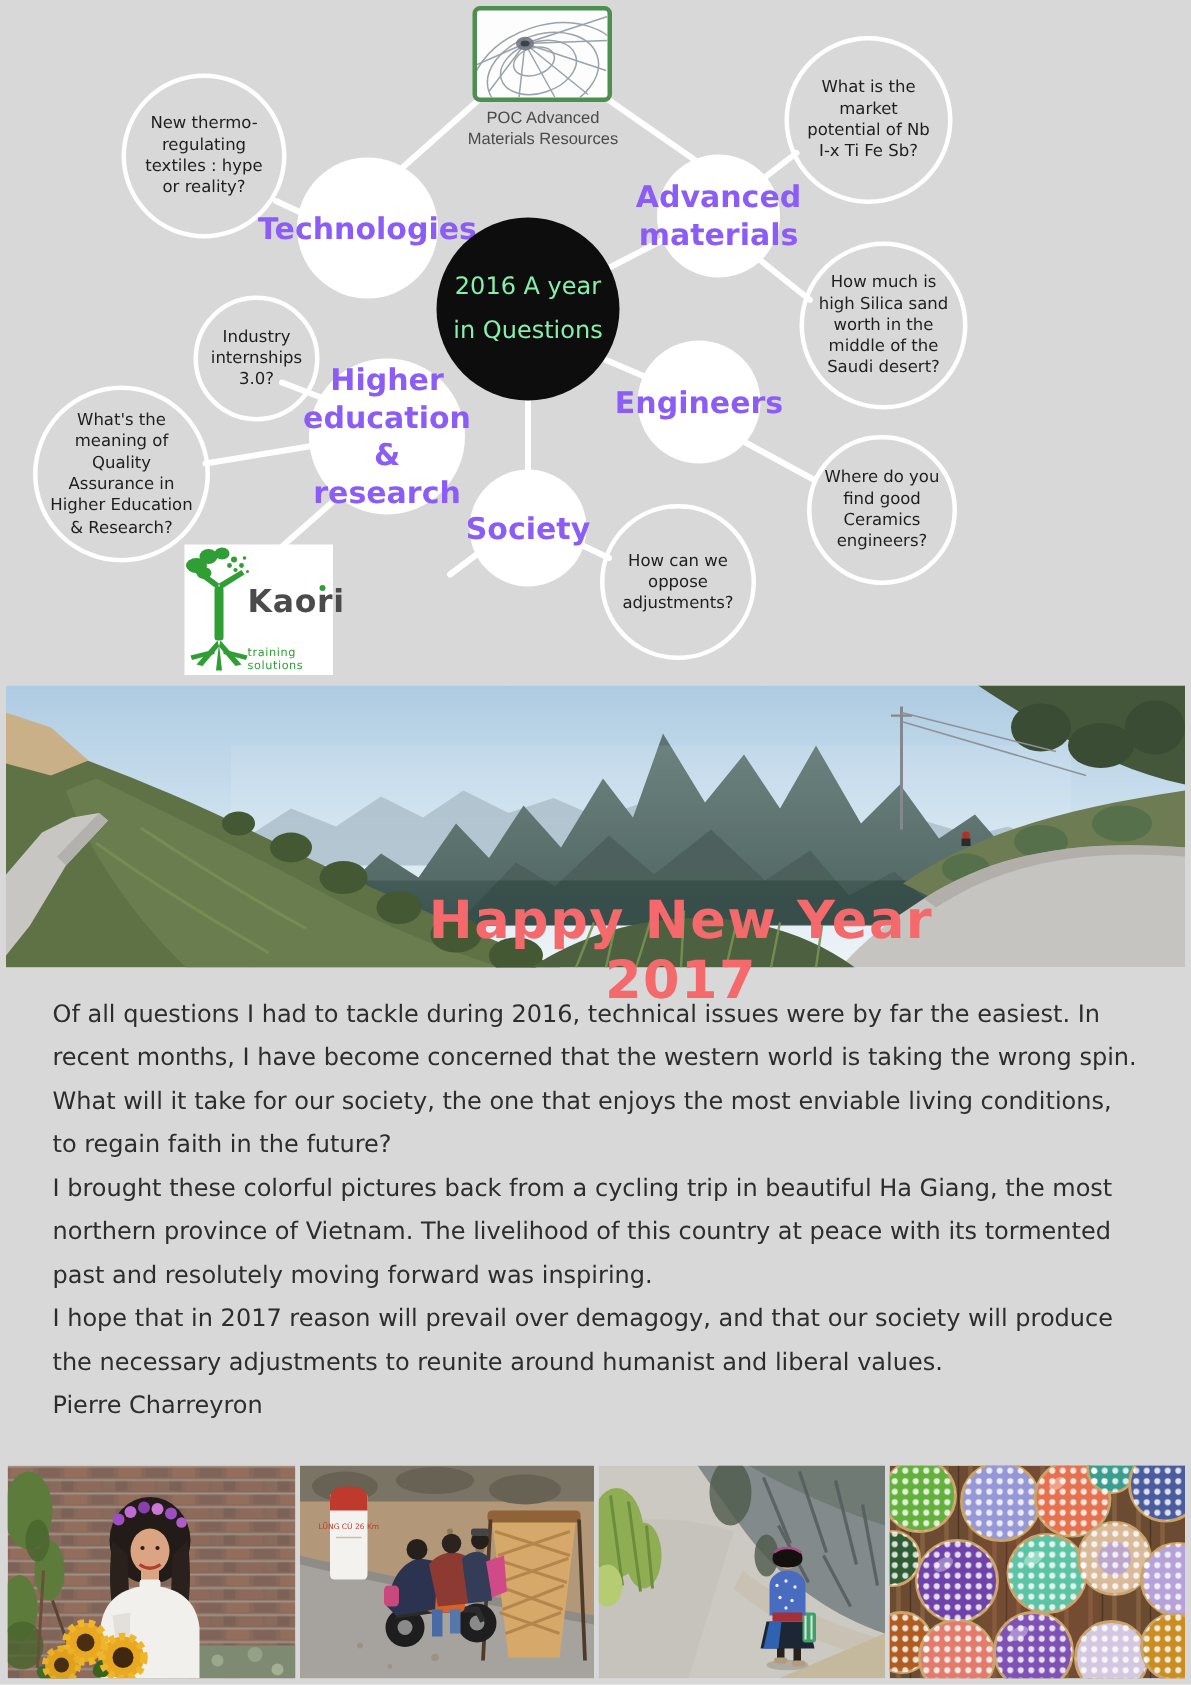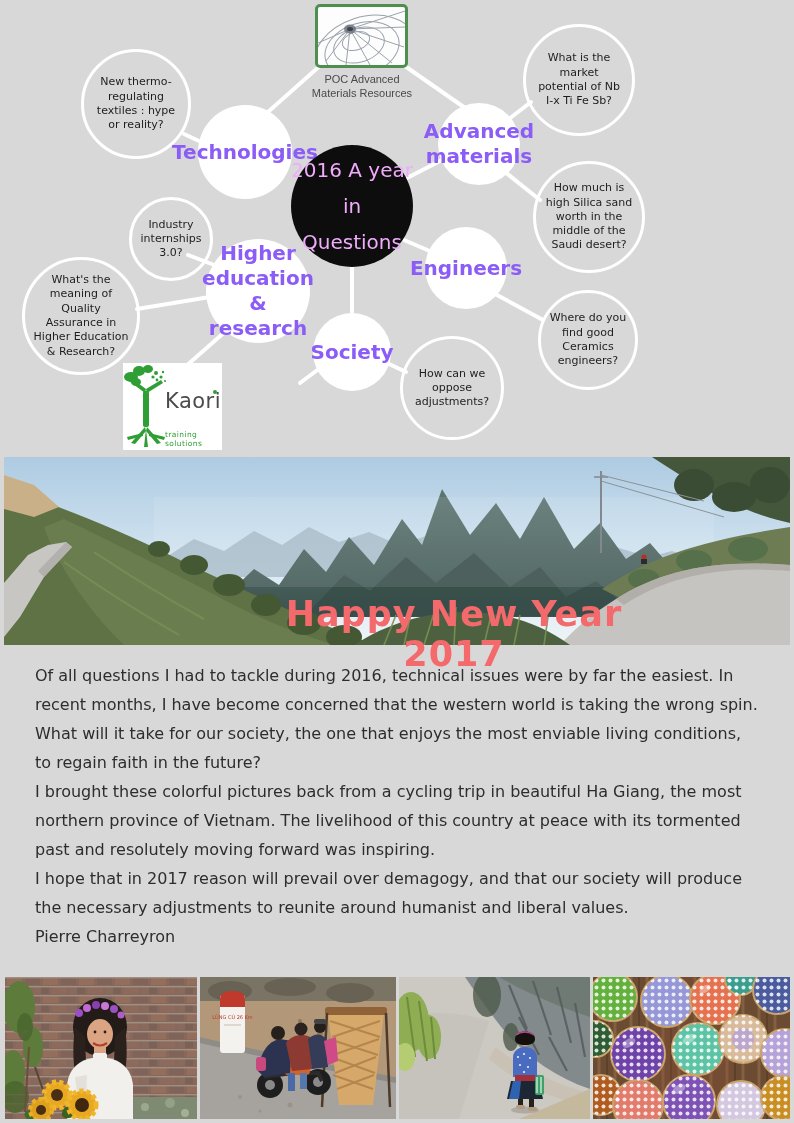--- a/index.html
+++ b/index.html
@@ -14,38 +14,38 @@
     display:flex; align-items:center; justify-content:flex-start; text-align:center;
     font-size:11px; line-height:1.3; color:#1e1e1e; padding:8px; font-weight:500;
   }
   .t-circle {
     position:absolute; border-radius:50%; background:#ffffff;
     display:flex; align-items:center; justify-content:center; text-align:center;
     font-size:20px; line-height:1.25; color:#8b5cf6; padding:6px; font-weight:600;
   }
   .c-circle {
     position:absolute; left:291px; top:145px; width:122px; height:122px; border-radius:50%;
-    background:#0d0d0d; color:#f0abfc; display:flex; flex-direction:column;
+    background:#0d0d0d; color:#86efac; display:flex; flex-direction:column;
     align-items:center; justify-content:center; text-align:center;
-    font-size:20px; line-height:1.8; font-weight:500;
+    font-size:16px; line-height:1.8; font-weight:500;
   }
   .poc-box {
     position:absolute; left:315px; top:4px; width:93px; height:64px;
     background:#fdfdfd; border:3px solid #4e8f50; border-radius:5px; overflow:hidden;
   }
   .poc-caption {
     position:absolute; left:297px; top:73px; width:130px; text-align:center;
     font-size:11px; line-height:1.25; color:#4a4a4a; font-family:"Liberation Sans", sans-serif;
   }
   .kaori {
     position:absolute; left:123px; top:363px; width:99px; height:87px; background:#ffffff;
     display:flex; align-items:center;
   }
   .kaori-text { position:absolute; left:42px; top:26px; }
-  .kaori-name { font-size:21px; font-weight:normal; color:#4b4b4b; letter-spacing:0.5px; }
+  .kaori-name { font-size:21px; font-weight:bold; color:#4b4b4b; letter-spacing:0.5px; }
   .kaori-dot { position:absolute; left:48px; top:1px; width:4px; height:4px; border-radius:50%; background:#2f9e35; }
   .kaori-tagline { font-size:7.5px; color:#2f9e35; letter-spacing:0.4px; margin-top:17px; }
 
   
   .banner { position:absolute; left:4px; top:457px; width:786px; height:188px; }
   .banner svg { display:block; }
   .greeting {
     position:absolute; left:225px; top:90px; width:450px; text-align:center;
     font-size:35px; font-weight:600; letter-spacing:1px;margin-top:47px;
   }

